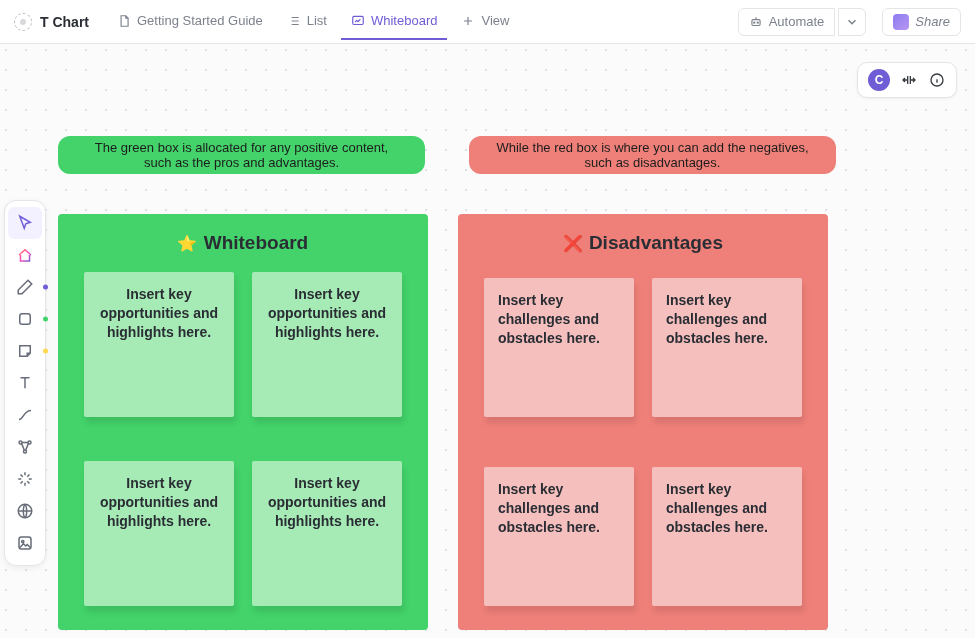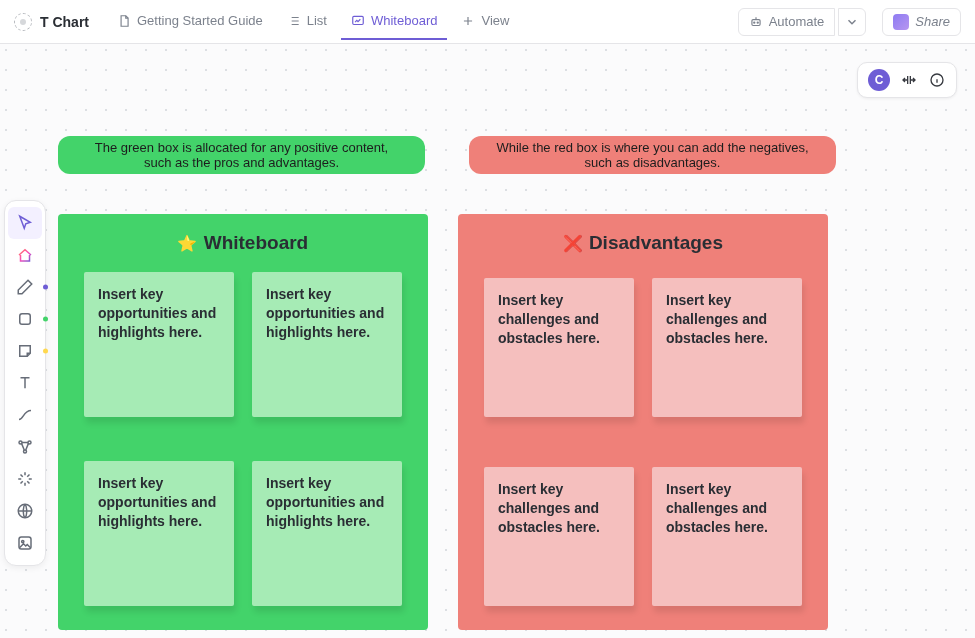--- a/index.html
+++ b/index.html
@@ -185,21 +185,21 @@
     height: 334px;
   }
   .note {
     border-radius: 2px;
     padding: 13px 14px;
     font-size: 14px;
     line-height: 1.35;
     font-weight: 600;
     box-shadow: 2px 6px 6px rgba(0,0,0,.10);
   }
-  .note-green { background: var(--green-light); }
+  .note-green { background: var(--green-light); text-align: center; }
   .note-red { background: var(--red-light); margin-top: 6px; }
   .emoji { font-size: 16px; }
 </style>
 </head>
 <body>
 
 <svg width="0" height="0" style="position:absolute">
   <defs>
     <linearGradient id="grad" x1="0" y1="0" x2="1" y2="1">
       <stop offset="0%" stop-color="#ff7a59"></stop>

